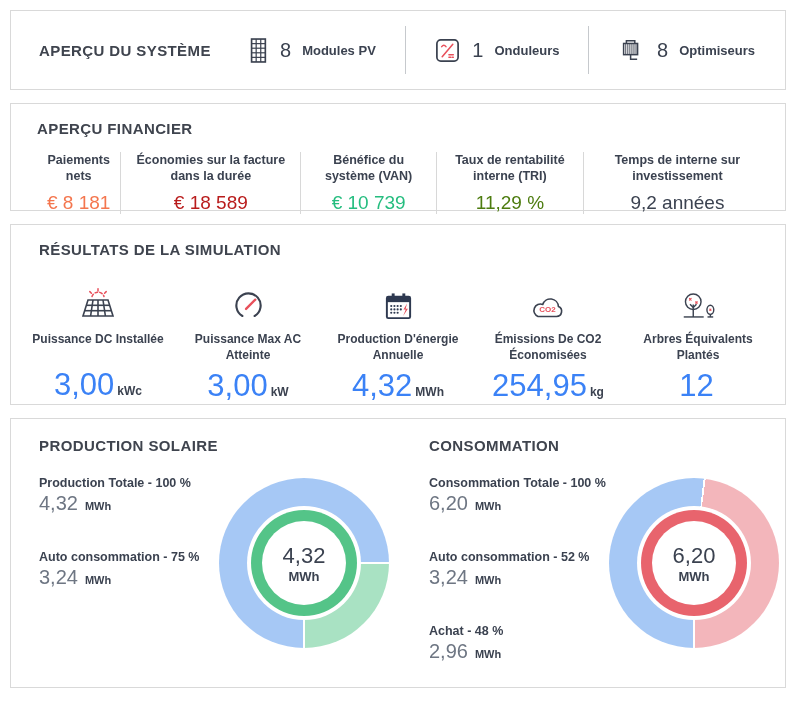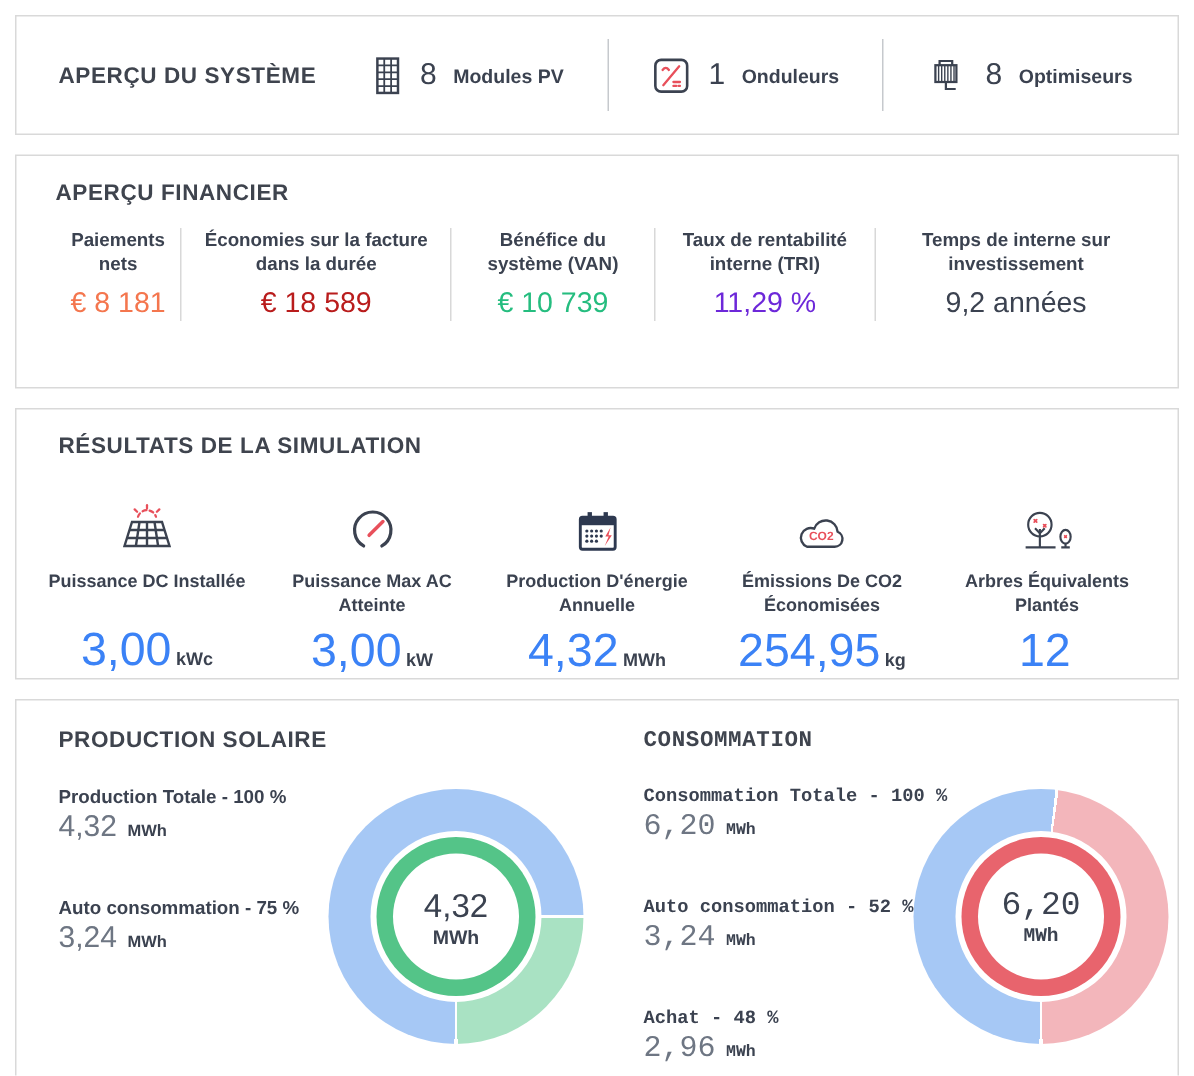--- a/index.html
+++ b/index.html
@@ -23,21 +23,21 @@
   
   .sys-card { height:80px; display:flex; align-items:center; padding:0 30px 0 28px; }
   .sys-card .card-title { width:208px; flex:none; }
   .sys-items { flex:1; display:flex; align-items:center; justify-content:space-between; }
   .sys-item { display:flex; align-items:center; gap:11px; }
   .sys-count { font-size:20px; font-weight:500; color:#3b4250; }
   .sys-label { font-size:13px; font-weight:bold; color:#3b4250; }
   .vdiv { width:1px; height:48px; background:#c6c9cd; }
 
   
-  .fin-card { height:156px; padding:16px 14px 0 26px; }
+  .fin-card { height:108px; padding:16px 14px 0 26px; }
   .fin-card .card-title { margin-bottom:15px; }
   .fin-row { display:flex; }
   .fin-metric { text-align:center; padding:0 8px; border-right:1px solid #d8d8d8; }
   .fin-metric:last-child { border-right:none; }
   .fin-metric:nth-child(1){ width:11.5%; }
   .fin-metric:nth-child(2){ width:24.5%; }
   .fin-metric:nth-child(3){ width:18.5%; }
   .fin-metric:nth-child(4){ width:20%; }
   .fin-metric:nth-child(5){ width:25.5%; }
   .fin-label { font-size:12.5px; font-weight:bold; line-height:1.3; min-height:33px; color:#3b4250; }
@@ -50,21 +50,21 @@
   .sim-metric { flex:1; text-align:center; padding:0 4px; }
   .sim-icon { height:50px; display:flex; align-items:flex-end; justify-content:center; margin-bottom:9px; }
   .sim-label { font-size:12px; font-weight:bold; line-height:1.35; min-height:31px; color:#3b4250; }
   .sim-value-row { margin-top:5px; }
   .sim-value { font-size:31px; color:#3b82f6; }
   .sim-unit { font-size:12px; font-weight:bold; margin-left:3px; color:#3b4250; }
 
   
   .charts-card { height:270px; display:flex; margin-bottom:0; }
   .chart-half { flex:1; padding:18px 18px 0 28px; }
-  .chart-half.right { padding-left:22px;font-family:Liberation Mono, monospace; }
+  .chart-half.right { padding-left:22px; }
   .chart-divider { width:1px; background:#c9ccd1; margin:55px 0 40px 0; }
   .chart-half .card-title { margin-bottom:16px; }
   .chart-body { display:flex; }
   .legend { width:180px; display:flex; flex-direction:column; gap:28px; margin-top:6px; flex:none; }
   .legend-item { display:flex; min-height:46px;flex-direction:column; }
   .legend-bar { width:10px; border-radius:1px; margin-right:13px; flex:none; }
   .l-label { font-size:12.5px; font-weight:bold; color:#3b4250; white-space:nowrap; }
   .l-value-row { margin-top:2px; }
   .l-value { font-size:20px; color:#6e7683; }
   .l-unit { font-size:11px; font-weight:bold; color:#3b4250; margin-left:7px; }
@@ -161,21 +161,21 @@
       <div class="fin-metric">
         <div class="fin-label">Économies sur la facture dans la durée</div>
         <div class="fin-value" style="color: #b91c1c;">€ 18 589</div>
       </div>
       <div class="fin-metric">
         <div class="fin-label">Bénéfice du système (VAN)</div>
         <div class="fin-value" style="color: rgb(37, 189, 127);">€ 10 739</div>
       </div>
       <div class="fin-metric">
         <div class="fin-label">Taux de rentabilité interne (TRI)</div>
-        <div class="fin-value" style="color: #6d28d9;">11,29 %</div>
+        <div class="fin-value" style="color: #4d7c0f;">11,29 %</div>
       </div>
       <div class="fin-metric">
         <div class="fin-label">Temps de interne sur investissement</div>
         <div class="fin-value" style="color: rgb(59, 66, 80);">9,2 années</div>
       </div>
     </div>
   </div>
 
   <div class="card sim-card">
     <div class="card-title">RÉSULTATS DE LA SIMULATION</div>

